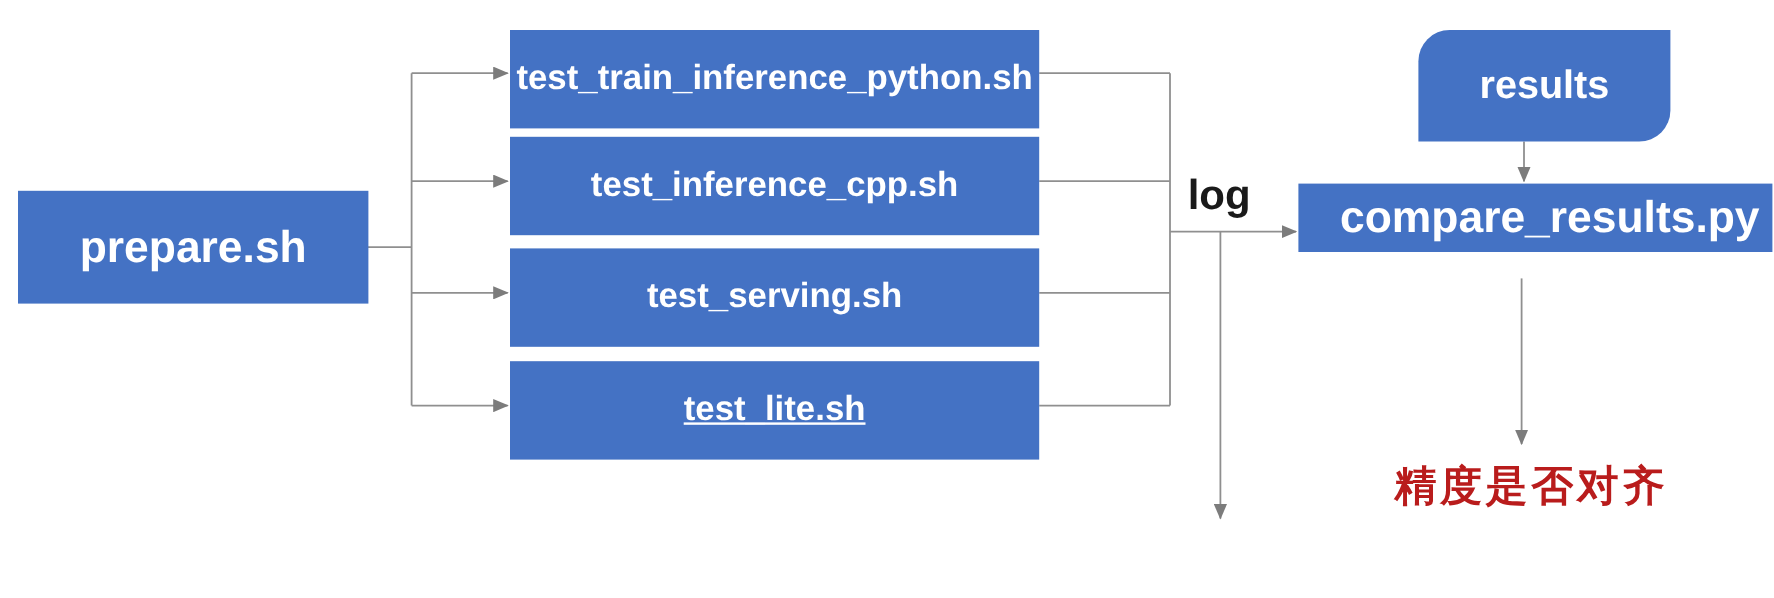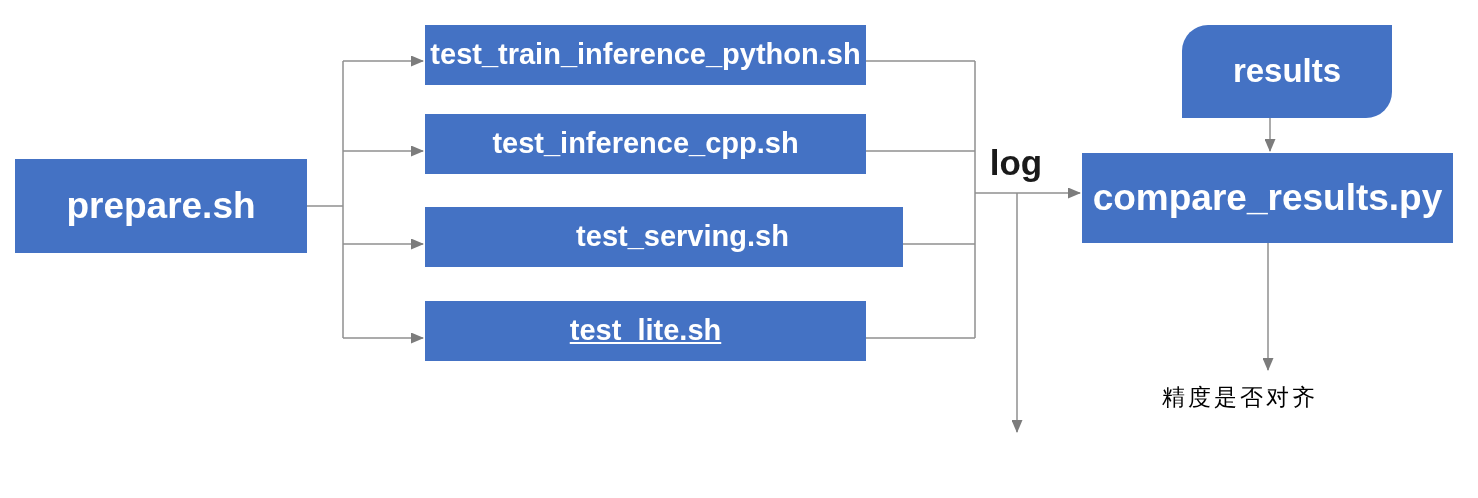--- a/index.html
+++ b/index.html
@@ -23,43 +23,43 @@
     color: #ffffff;
     font-weight: bold;
     display: flex;
     align-items: center;
     justify-content: center;
     text-align: center;
     line-height: 1.1;
     white-space: nowrap;
   }
   .node-prepare  { left: 15px;   top: 159px; width: 292px; height: 94px; font-size: 37px; }
-  .node-test     { left: 425px;  width: 441px; height: 60px; font-size: 29px; }
+  .node-test     { left: 425px;  width: 441px; height: 82px; font-size: 29px; }
   .node-test-1   { top: 25px;  }
   .node-test-2   { top: 114px; }
-  .node-test-3   { top: 207px; padding-left: 37px; }
+  .node-test-3   { top: 207px; }
   .node-test-4   { top: 301px; text-decoration: underline; }
   .node-results  { left: 1182px; top: 25px;  width: 210px; height: 93px; font-size: 33px;
                    border-radius: 26px 0 26px 0; }
-  .node-compare  { left: 1082px; top: 153px; width: 371px; height: 90px; font-size: 37px; }
+  .node-compare  { left: 1082px; top: 153px; width: 371px; height: 57px; font-size: 37px; padding-left: 24px; }
   .edge-label-log {
     position: absolute;
     left: 985px; top: 143px;
     width: 62px;
     color: #1a1a1a;
     font-size: 35px;
     font-weight: 700;
     text-align: center;
     white-space: nowrap;
   }
   .outcome {
     position: absolute;
-    color: #000000;
-    font-size: 23px;
-    font-weight: 400;
+    color: #b91c1c;
+    font-size: 35px;
+    font-weight: 700;
     letter-spacing: 3px;
     white-space: nowrap;
   }
   .outcome-function { left: 911px;  top: 443px; }
   .outcome-accuracy { left: 1162px; top: 382px; }
 </style>
 </head>
 <body>
 
 <div class="canvas">

